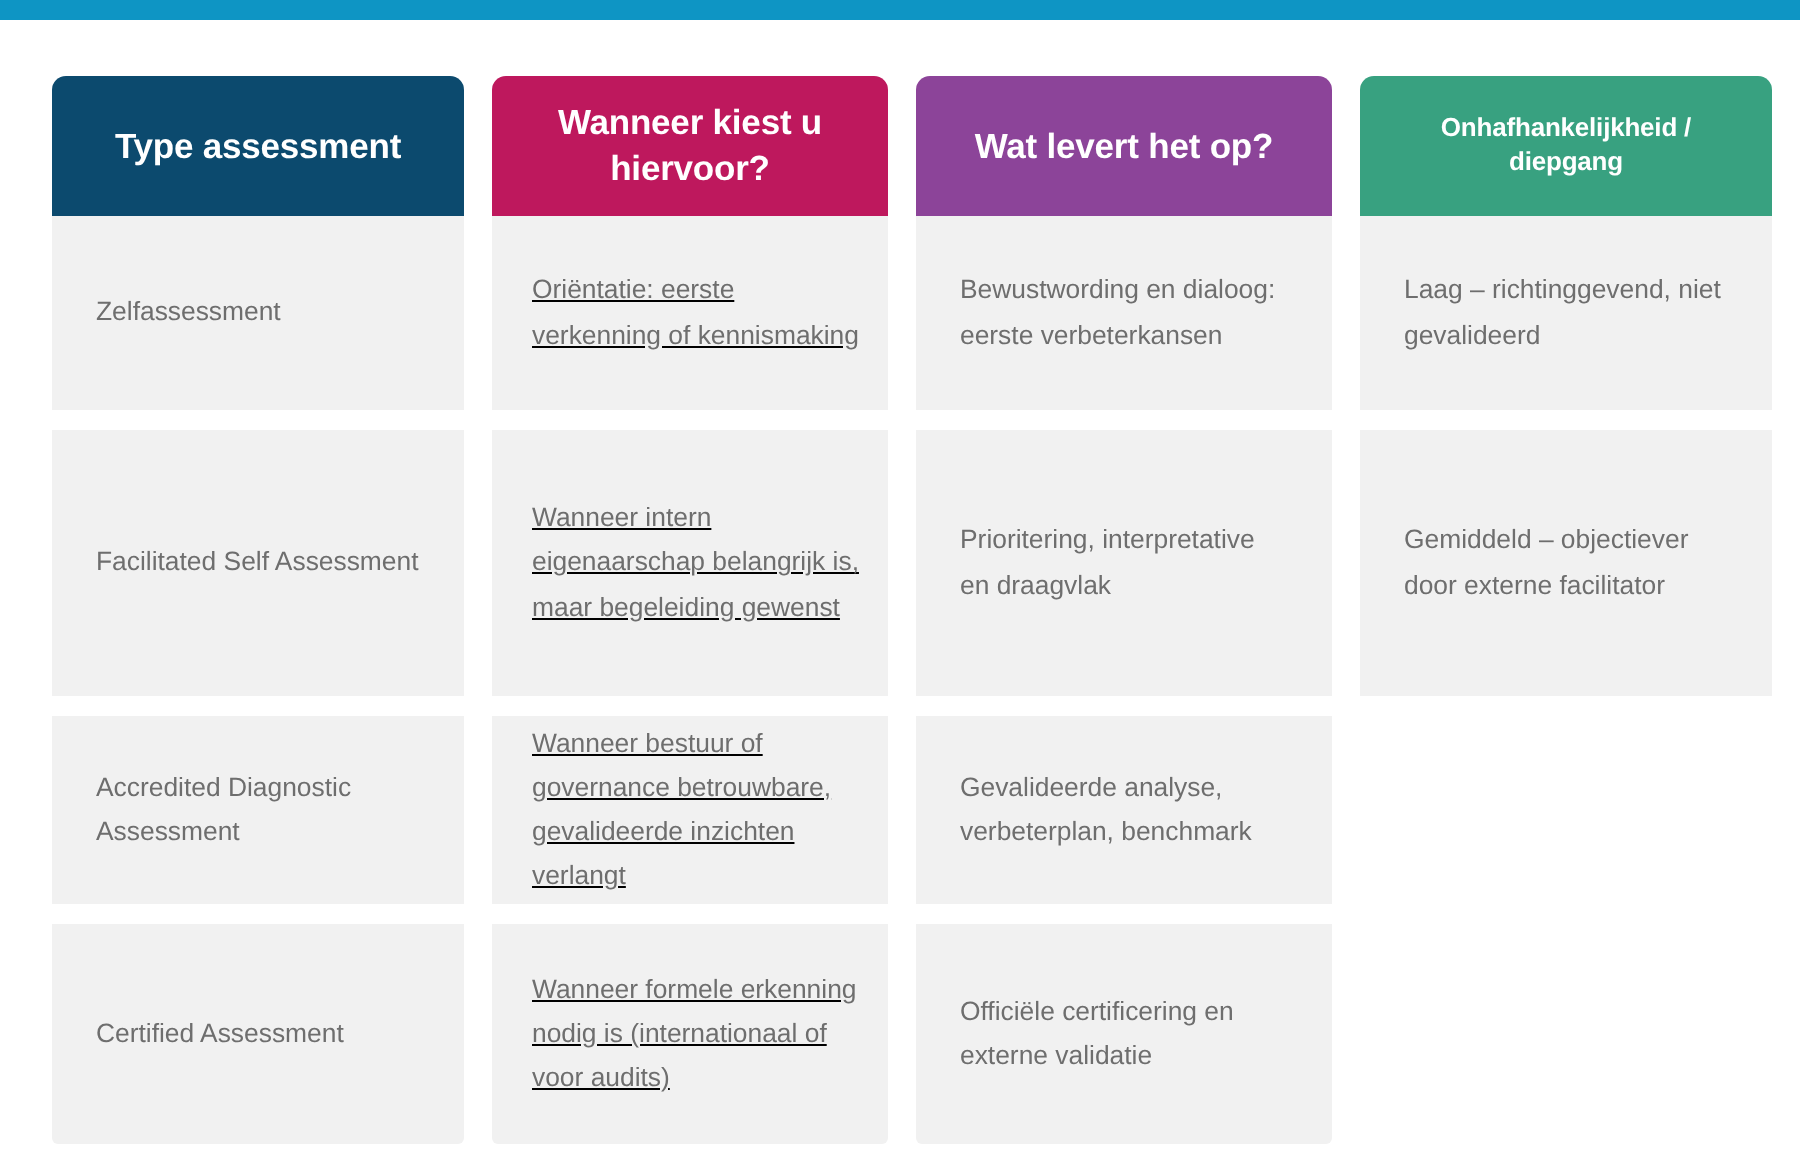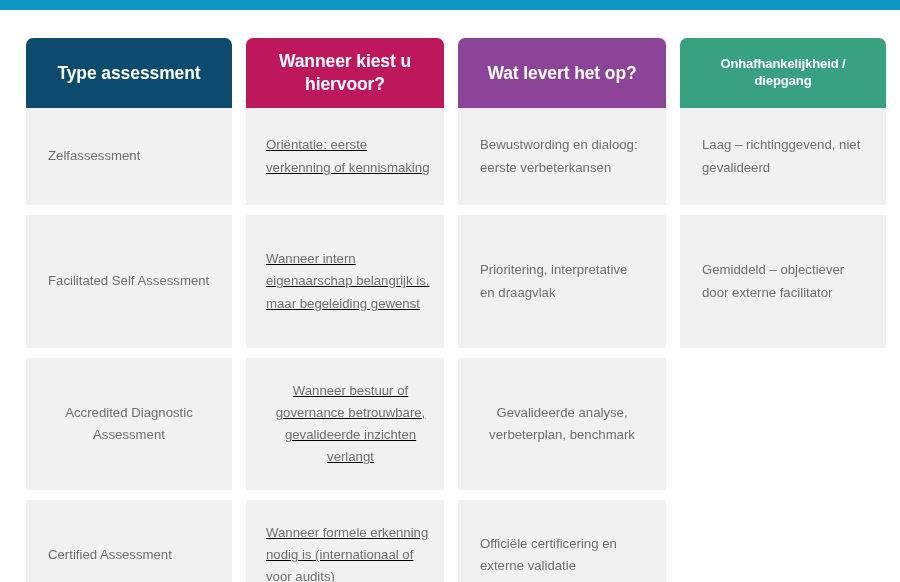--- a/index.html
+++ b/index.html
@@ -71,21 +71,21 @@
     align-items: center;
   }
   .cell .ctext {
     color: #6e6e6e;
     font-size: 13.2px;
     line-height: 1.68;
     font-weight: normal;
   }
   .row-h-0 .cell { height: 97px; }
   .row-h-1 .cell { height: 133px; }
-  .row-h-2 .cell { height: 132px; text-align: center; }
+  .row-h-2 .cell { height: 94px; }
   .row-h-3 .cell { height: 110px; }
   
   .cell.first-row { border-radius: 0; }
   .cell.last-row { border-radius: 0 0 3px 3px; }
   .cell.col-1 { padding-left: 20px; padding-right: 9px; text-decoration: underline; }
   .cell.col-2 { }
   .cell.col-3 { }
 </style>
 </head>
 <body>

